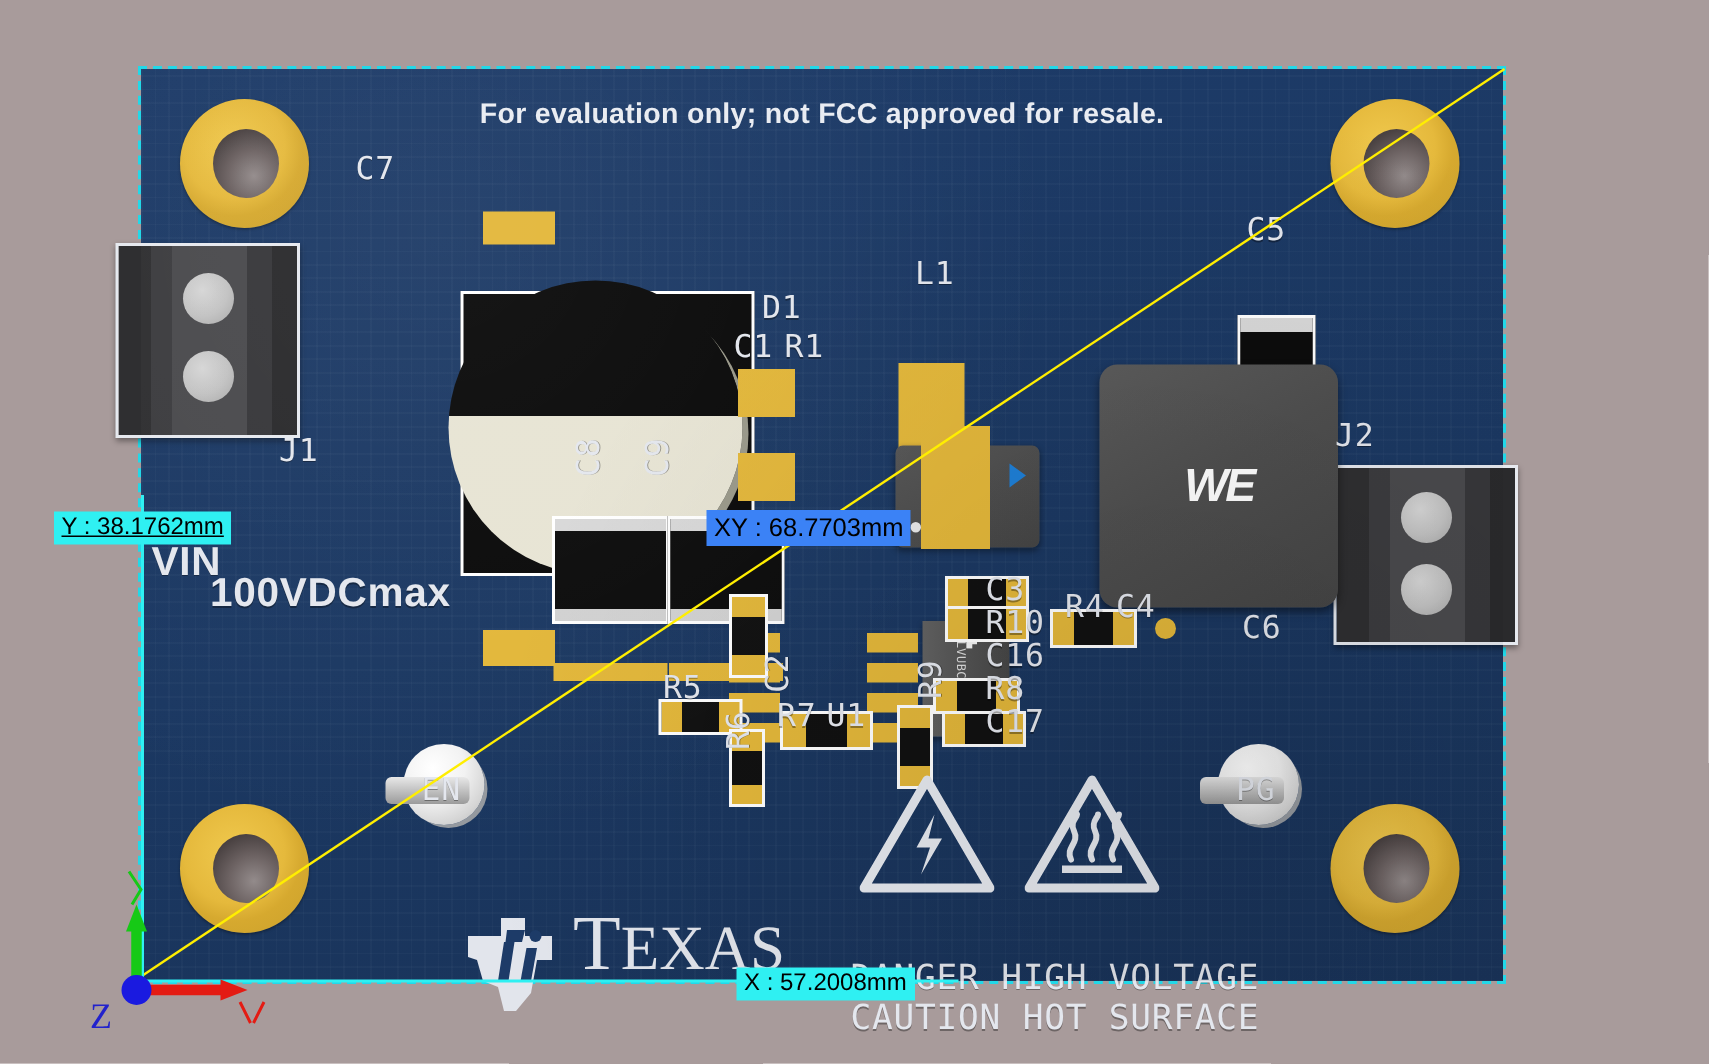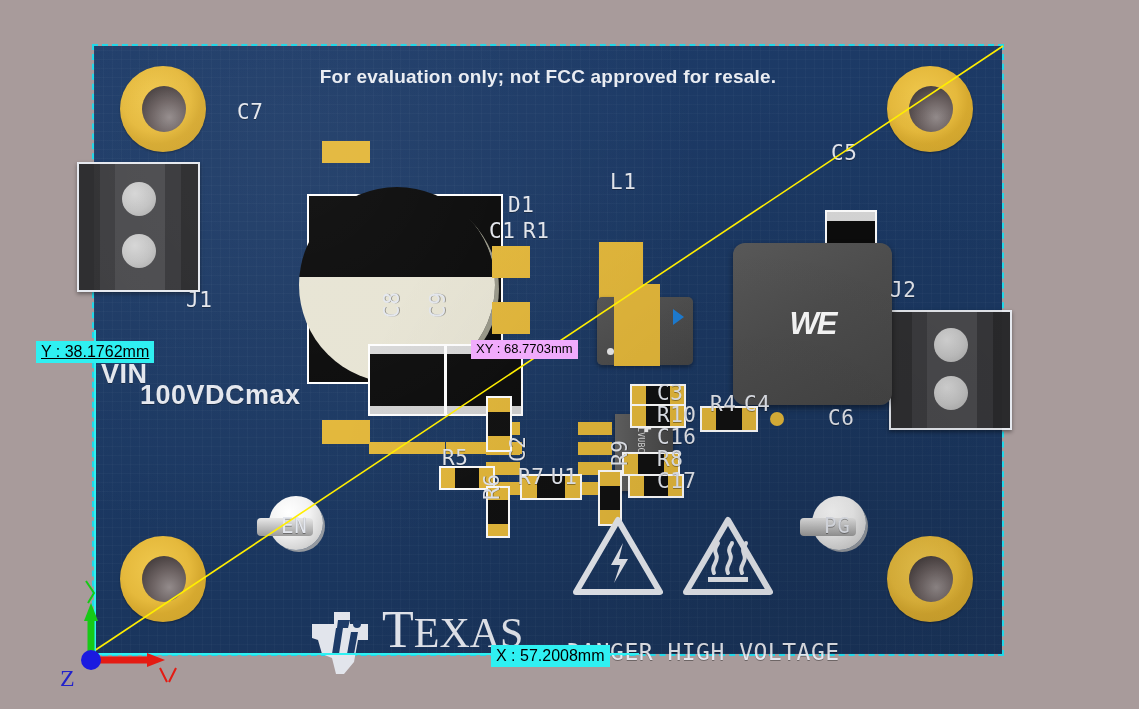--- a/index.html
+++ b/index.html
@@ -223,21 +223,21 @@
   .meas {
     position: absolute;
     font-family: "Liberation Sans", sans-serif;
     font-size: 16px;
     color: #000;
     padding: 2px 5px;
     white-space: nowrap;
     line-height: 1.15;
   }
   .meas.cyan { background: #2ff0f2; }
-  .meas.yellow { background: #f0abfc; font-size: 13px; }
+  .meas.yellow { background: #3b82f6; font-size: 17px; }
 
   
   .guide-v { position:absolute; width:2px; background:#2ff0f2; }
   .guide-h { position:absolute; height:2px; background:#2ff0f2; }
 
   
   #gizmo { position:absolute; left: 60px; top: 545px; width: 130px; height: 145px; }
   #z-label {
     position:absolute; left: 60px; top: 665px;
     color:#2222cc; font-size: 24px;
@@ -359,20 +359,21 @@
     </svg>
     <svg class="warn-tri" style="left:589px; top:469px;" width="90" height="82" viewBox="0 0 90 82">
       <polygon points="45,5 87,77 3,77" fill="none" stroke="#e6e9ef" stroke-width="6" stroke-linejoin="round"></polygon>
       <rect x="25" y="62" width="40" height="5" fill="#e6e9ef"></rect>
       <path d="M31 58 C27 50 37 47 33 39 C30 33 35 30 35 28" fill="none" stroke="#e6e9ef" stroke-width="4" stroke-linecap="round"></path>
       <path d="M45 58 C41 50 51 47 47 39 C44 33 49 30 49 28" fill="none" stroke="#e6e9ef" stroke-width="4" stroke-linecap="round"></path>
       <path d="M59 58 C55 50 65 47 61 39 C58 33 63 30 63 28" fill="none" stroke="#e6e9ef" stroke-width="4" stroke-linecap="round"></path>
     </svg>
 
     <div class="silk" style="left:473px; top:595px; font-size:23px;">DANGER HIGH VOLTAGE</div>
+    <div class="silk" style="left:473px; top:622px; font-size:23px;">CAUTION HOT SURFACE</div>
 
     <div class="silk big" style="left:7px; top:315px;">VIN</div>
     <div class="silk big" style="left:46px; top:336px;">100VDCmax</div>
 
     <div id="ti-logo">
       <svg id="ti-map" viewBox="0 0 62 66">
         <path d="M2 14 L24 14 L24 2 L40 2 L40 14 L58 14 L58 30 L48 30 L44 52 L34 64 L26 64 L22 48 L12 44 L8 30 L2 28 Z" fill="#e2e5ec"></path>
         <path d="M28 10 L40 10 L38 18 L33 18 L29 44 L22 44 L26 18 L27 18 Z" fill="#1d3b68"></path>
         <path d="M41 22 L48 22 L44 44 L37 44 Z" fill="#1d3b68"></path>
         <circle cx="47" cy="14" r="4" fill="#1d3b68"></circle>

